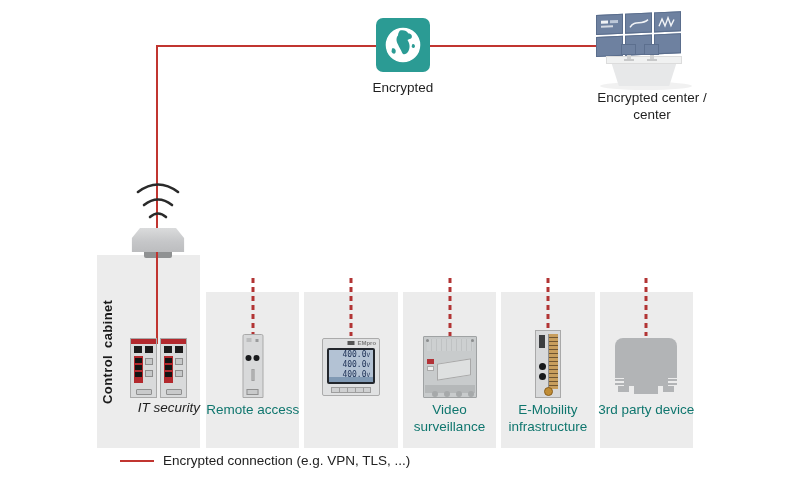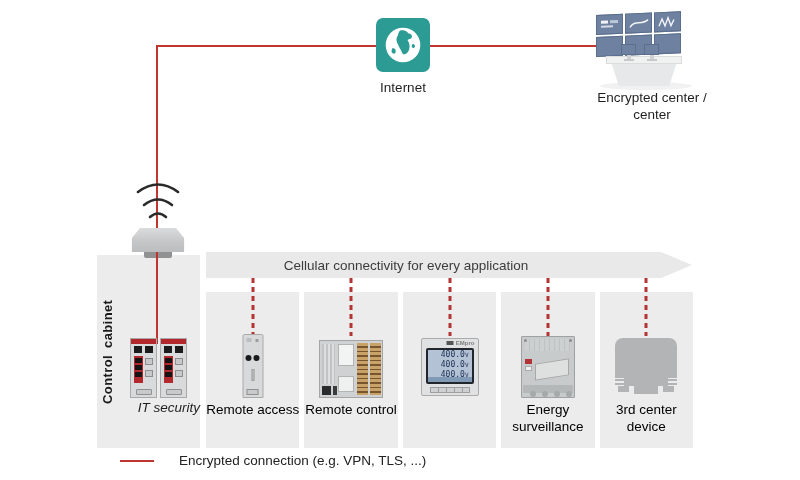--- a/index.html
+++ b/index.html
@@ -47,21 +47,21 @@
   .itsec-label{left:112px;top:400px;width:88px;text-align:right;font-size:13.5px;font-weight:500;z-index:2;font-style:italic;}
   
   .banner{left:206px;top:252px;width:486px;height:26px;background:#e9e9e9;z-index:1;
     clip-path:polygon(0 0,calc(100% - 31px) 0,100% 50%,calc(100% - 31px) 100%,0 100%);
     display:flex;align-items:center;justify-content:center;padding-right:86px;box-sizing:border-box;
     font-size:13.5px;font-weight:500;color:#3c3c3c;}
   
   .cols{left:206px;top:292px;width:487px;height:156px;display:flex;gap:5px;z-index:1;}
   .col{flex:1;background:#ececec;position:relative;}
   .col-label{position:absolute;left:-4px;right:-4px;top:110px;text-align:center;
-    font-size:13.5px;font-weight:500;line-height:16.5px;color:#000000;}
+    font-size:13.5px;font-weight:500;line-height:16.5px;color:#0f766e;}
   .dev{position:absolute;left:50%;transform:translateX(-50%);z-index:5;}
   
   .itsec-dev{left:130px;top:338px;width:57px;height:60px;z-index:5;display:flex;gap:3px;}
   .itm{width:27px;height:60px;background:#d9dadb;border:1px solid #a9a9a9;box-sizing:border-box;position:relative;}
   .itm .redtop{position:absolute;top:0;left:0;right:0;height:5px;background:#b3282d;}
   .itm .p1{position:absolute;top:7px;left:3px;width:8px;height:7px;background:#1b1b1b;}
   .itm .p2{position:absolute;top:7px;right:3px;width:8px;height:7px;background:#1b1b1b;}
   .itm .redcol{position:absolute;top:17px;left:3px;width:9px;height:27px;background:#b3282d;
     padding:2px 1px;box-sizing:border-box;}
   .itm .redcol i{display:block;width:7px;height:5px;background:#141414;margin:0 0 2px 0;}
@@ -124,41 +124,41 @@
   .tp .body{position:absolute;top:0;left:0;width:62px;height:48px;background:#b2b4b6;border-radius:8px 8px 2px 2px;}
   .tp .ribL{position:absolute;top:38px;left:0;width:9px;height:10px;
     background:repeating-linear-gradient(to bottom,#b2b4b6 0 2px,#ececec 2px 3.5px);}
   .tp .ribR{position:absolute;top:38px;right:0;width:9px;height:10px;
     background:repeating-linear-gradient(to bottom,#b2b4b6 0 2px,#ececec 2px 3.5px);}
   .tp .tab{position:absolute;top:44px;left:19px;width:24px;height:12px;background:#b2b4b6;}
   .tp .f1{position:absolute;top:48px;left:3px;width:11px;height:6px;background:#b2b4b6;}
   .tp .f2{position:absolute;top:48px;right:3px;width:11px;height:6px;background:#b2b4b6;}
   
   .leg-line{left:120px;top:460px;width:34px;height:2px;background:#c13530;}
-  .leg-text{left:163px;top:453px;font-size:13.5px;font-weight:500;color:#222;margin-left:16px;}
+  .leg-text{left:163px;top:453px;font-size:13.5px;font-weight:500;color:#222;}
 </style>
 </head>
 <body>
 
 <div id="stage">
 
   <div class="abs red-h"></div>
   <div class="abs router-tab"></div>
   <div class="abs red-v"></div>
 
   <div class="abs inet-box">
     <svg width="40" height="40" viewBox="0 0 40 40">
       <circle cx="20" cy="20" r="16.5" fill="#ffffff"></circle>
       <path fill="#2b9b94" d="M17,5.5 C20,4.5 24,5.5 25.5,8.5 C28.5,8.5 29.5,11 28.5,13 C27.5,14.2 25.5,14 24.5,15 C26.5,18 27.5,22 25.5,26 C23.5,29.5 20,30.5 19,27.5 C18,24.5 16,22.5 15,19.5 C13,16.5 13,12.5 15,10.5 C15,8.5 16,6.5 17,5.5 Z"></path>
       <path fill="#2b9b94" d="M9,23.5 C11,22.5 13.5,24.5 12.5,27.5 C11.8,29.5 9.5,28.8 8.5,26.8 Z"></path>
       <path fill="#2b9b94" d="M29.5,19 C31,18.5 32.5,20 31.8,22 C31,23.8 29,23 28.6,21.2 Z"></path>
       <circle cx="20" cy="20" r="16.5" fill="none" stroke="#ffffff" stroke-width="1.6"></circle>
     </svg>
   </div>
-  <div class="abs inet-label">Internet</div>
+  <div class="abs inet-label">Encrypted</div>
 
   <div class="abs wall">
     <div class="screen">
       <svg width="22" height="14" viewBox="0 0 22 14">
           <rect x="2" y="3" width="7" height="3" fill="#fff" opacity=".9"></rect>
           <rect x="2" y="8" width="12" height="2" fill="#fff" opacity=".7"></rect>
           <rect x="11" y="3" width="8" height="3" fill="#cfd8e6" opacity=".8"></rect>
         </svg>
     </div>
     <div class="screen">
@@ -226,52 +226,36 @@
           <i></i>
           <i></i>
         </div>
       <div class="sq" style="top:19px;"></div>
       <div class="sq" style="top:31px;"></div>
       <div class="foot"></div>
     </div>
   </div>
   <div class="abs itsec-label">IT security</div>
 
-  <div class="abs banner">
-    <span>Cellular connectivity for every application</span>
-  </div>
 
   <div class="abs cols">
 
     <div class="col">
       <div class="dash-link"></div>
       <div class="dev ra">
         <div class="tick"></div>
         <div class="dot"></div>
         <div class="c1"></div>
         <div class="c2"></div>
         <div class="slot"></div>
         <div class="foot"></div>
       </div>
       <div class="col-label">Remote access</div>
     </div>
 
-    <div class="col">
-      <div class="dash-link"></div>
-      <div class="dev rc">
-        <div class="ridges"></div>
-        <div class="wb1"></div>
-        <div class="wb2"></div>
-        <div class="t1"></div>
-        <div class="t2"></div>
-        <div class="cl1"></div>
-        <div class="cl2"></div>
-      </div>
-      <div class="col-label">Remote control</div>
-    </div>
 
     <div class="col">
       <div class="dash-link"></div>
       <div class="dev em">
         <div class="btn"></div>
         <div class="brand">EMpro</div>
         <div class="bezel">
           <div class="lcd">
             <div class="row"><span>400.0</span><span class="unit">V</span></div>
             <div class="row"><span>400.0</span><span class="unit">V</span></div>
@@ -291,35 +275,46 @@
         <div class="i2"></div>
         <div class="plate"></div>
         <div class="flange"></div>
         <div class="g" style="left:8px;"></div>
         <div class="g" style="left:20px;"></div>
         <div class="g" style="left:32px;"></div>
         <div class="g" style="left:44px;"></div>
         <div class="s" style="left:2px;top:2px;"></div>
         <div class="s" style="right:2px;top:2px;"></div>
       </div>
-      <div class="col-label">Energy surveillance</div>
-    </div>
-
+      <div class="col-label">Video surveillance</div>
+    </div>
+
+    <div class="col">
+      <div class="dash-link"></div>
+      <div class="dev ev">
+        <div class="comb"></div>
+        <div class="slot"></div>
+        <div class="c1"></div>
+        <div class="c2"></div>
+        <div class="gold"></div>
+      </div>
+      <div class="col-label">E-Mobility infrastructure</div>
+    </div>
 
     <div class="col">
       <div class="dash-link"></div>
       <div class="dev tp">
         <div class="body"></div>
         <div class="ribL"></div>
         <div class="ribR"></div>
         <div class="tab"></div>
         <div class="f1"></div>
         <div class="f2"></div>
       </div>
-      <div class="col-label">3rd center device</div>
+      <div class="col-label">3rd party device</div>
     </div>
 
   </div>
 
   <div class="abs leg-line"></div>
   <div class="abs leg-text">Encrypted connection (e.g. VPN, TLS, ...)</div>
 
 </div>
 
 </body></html>

